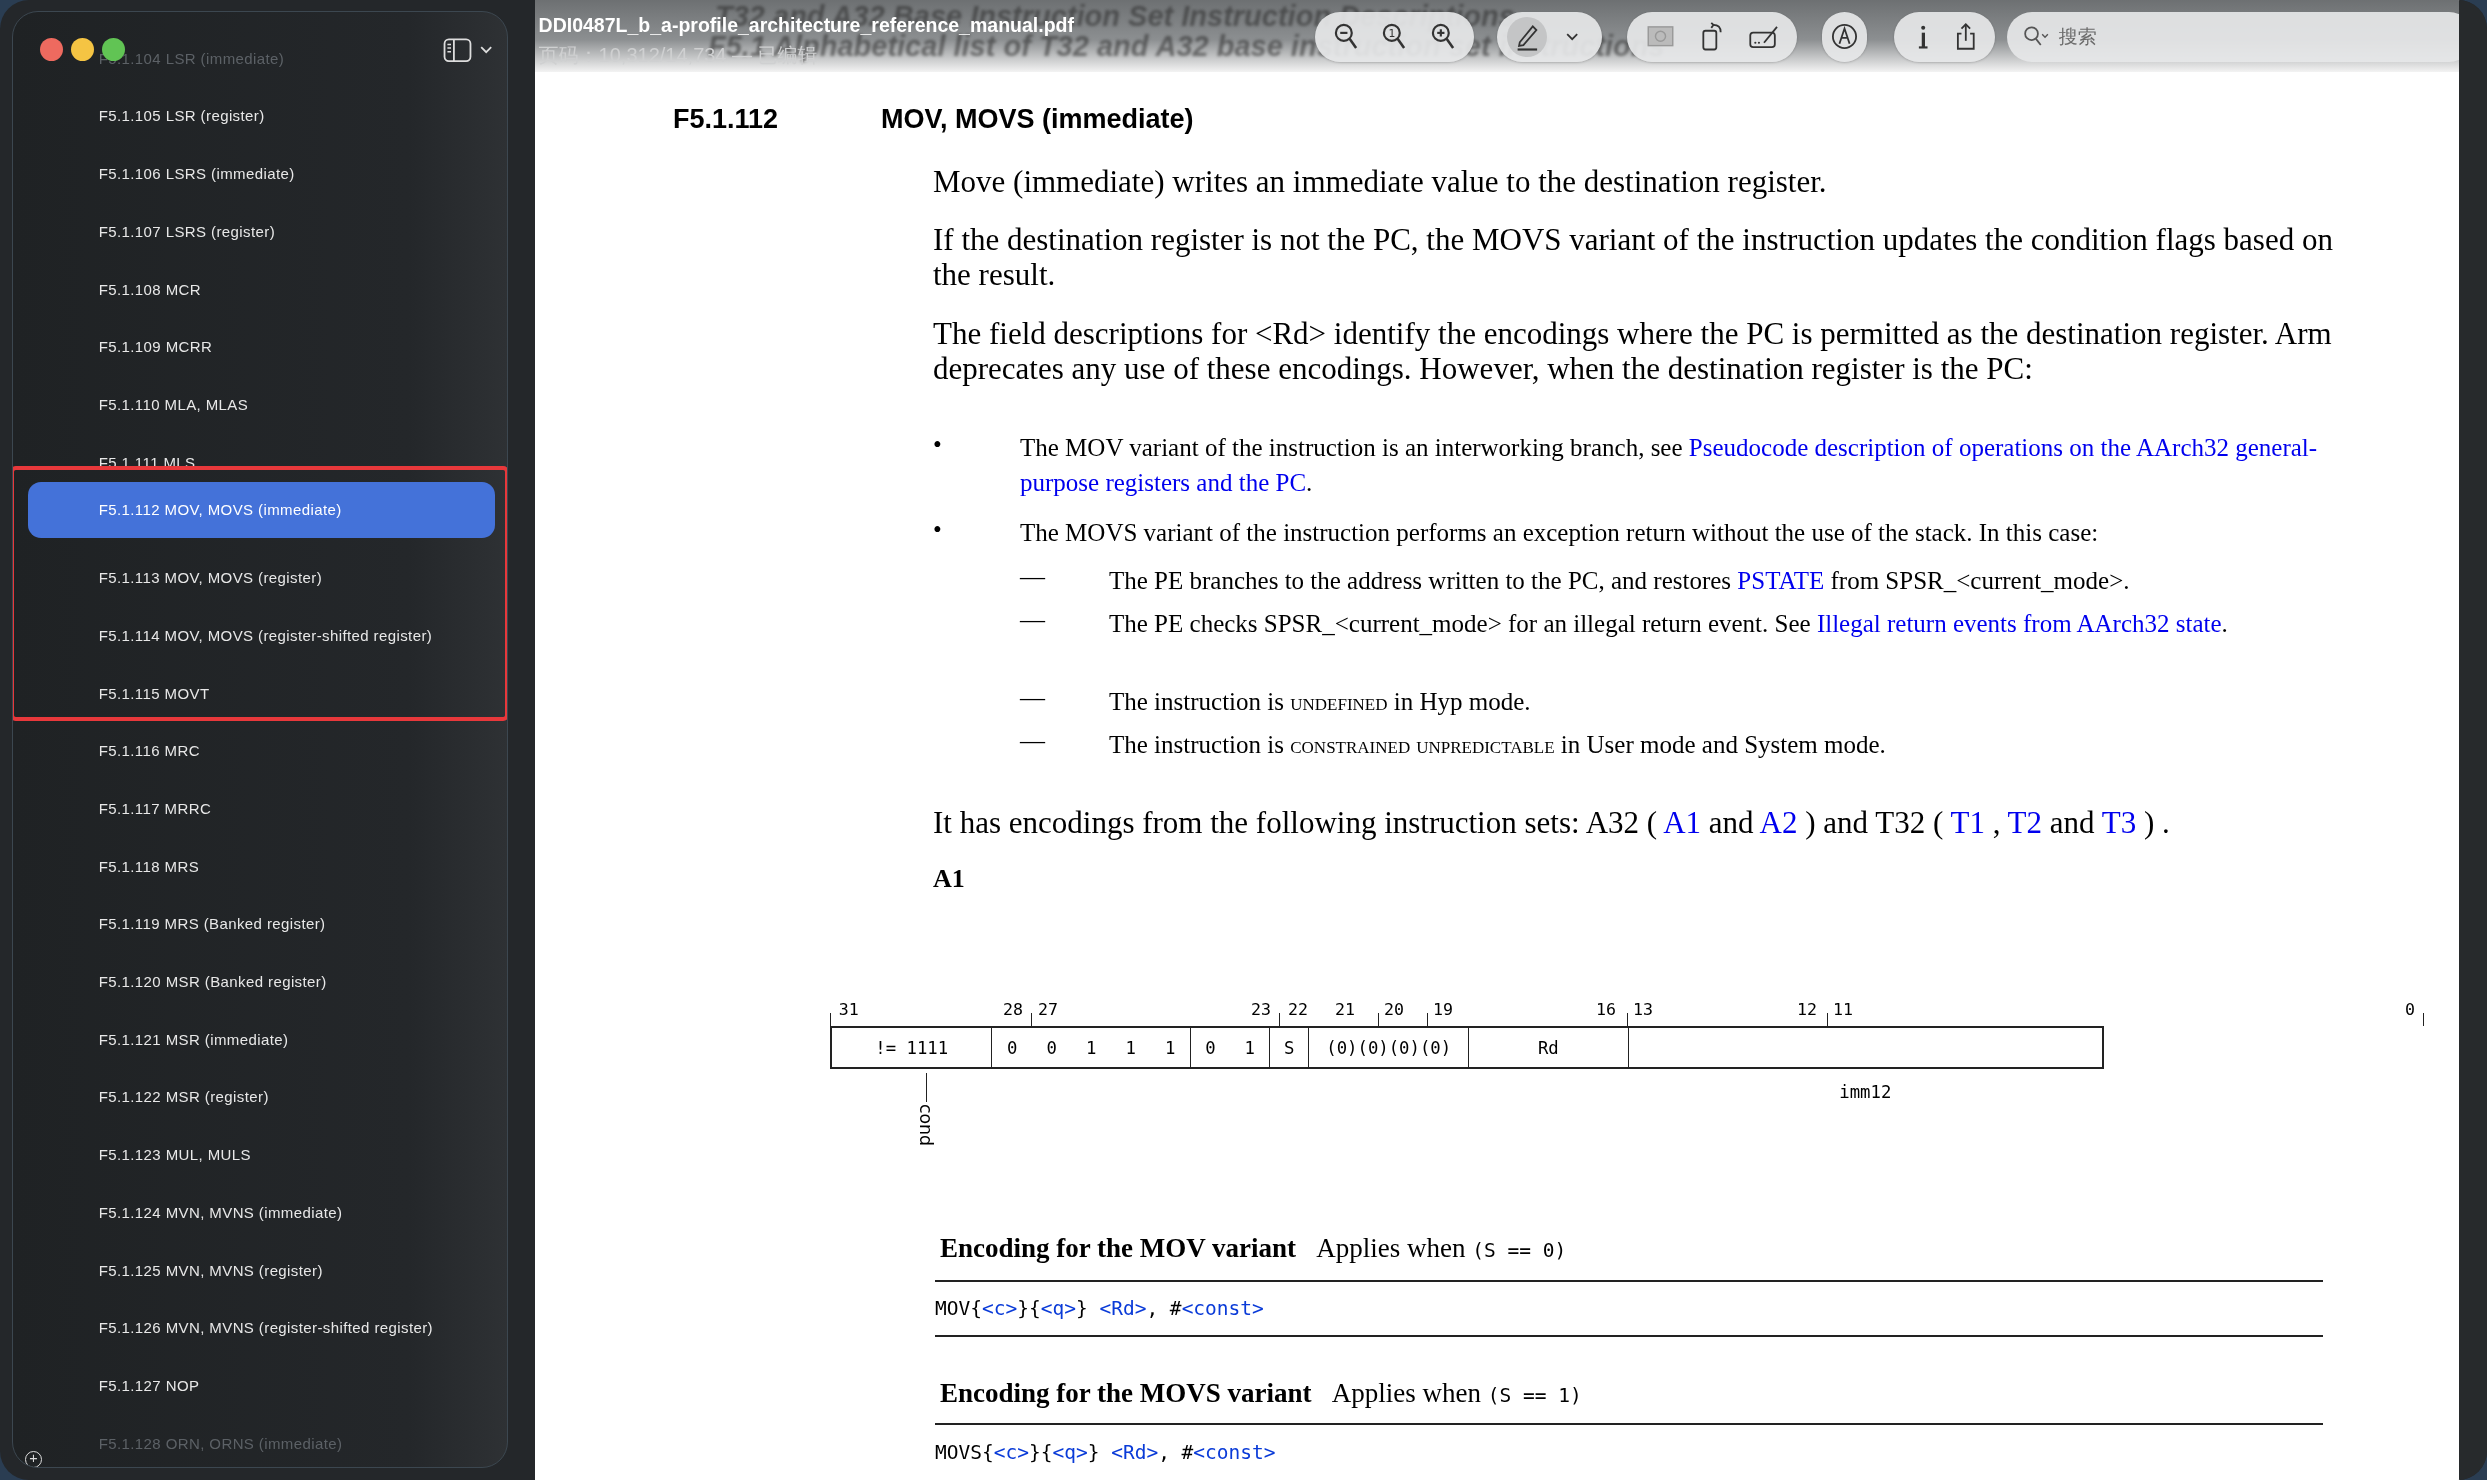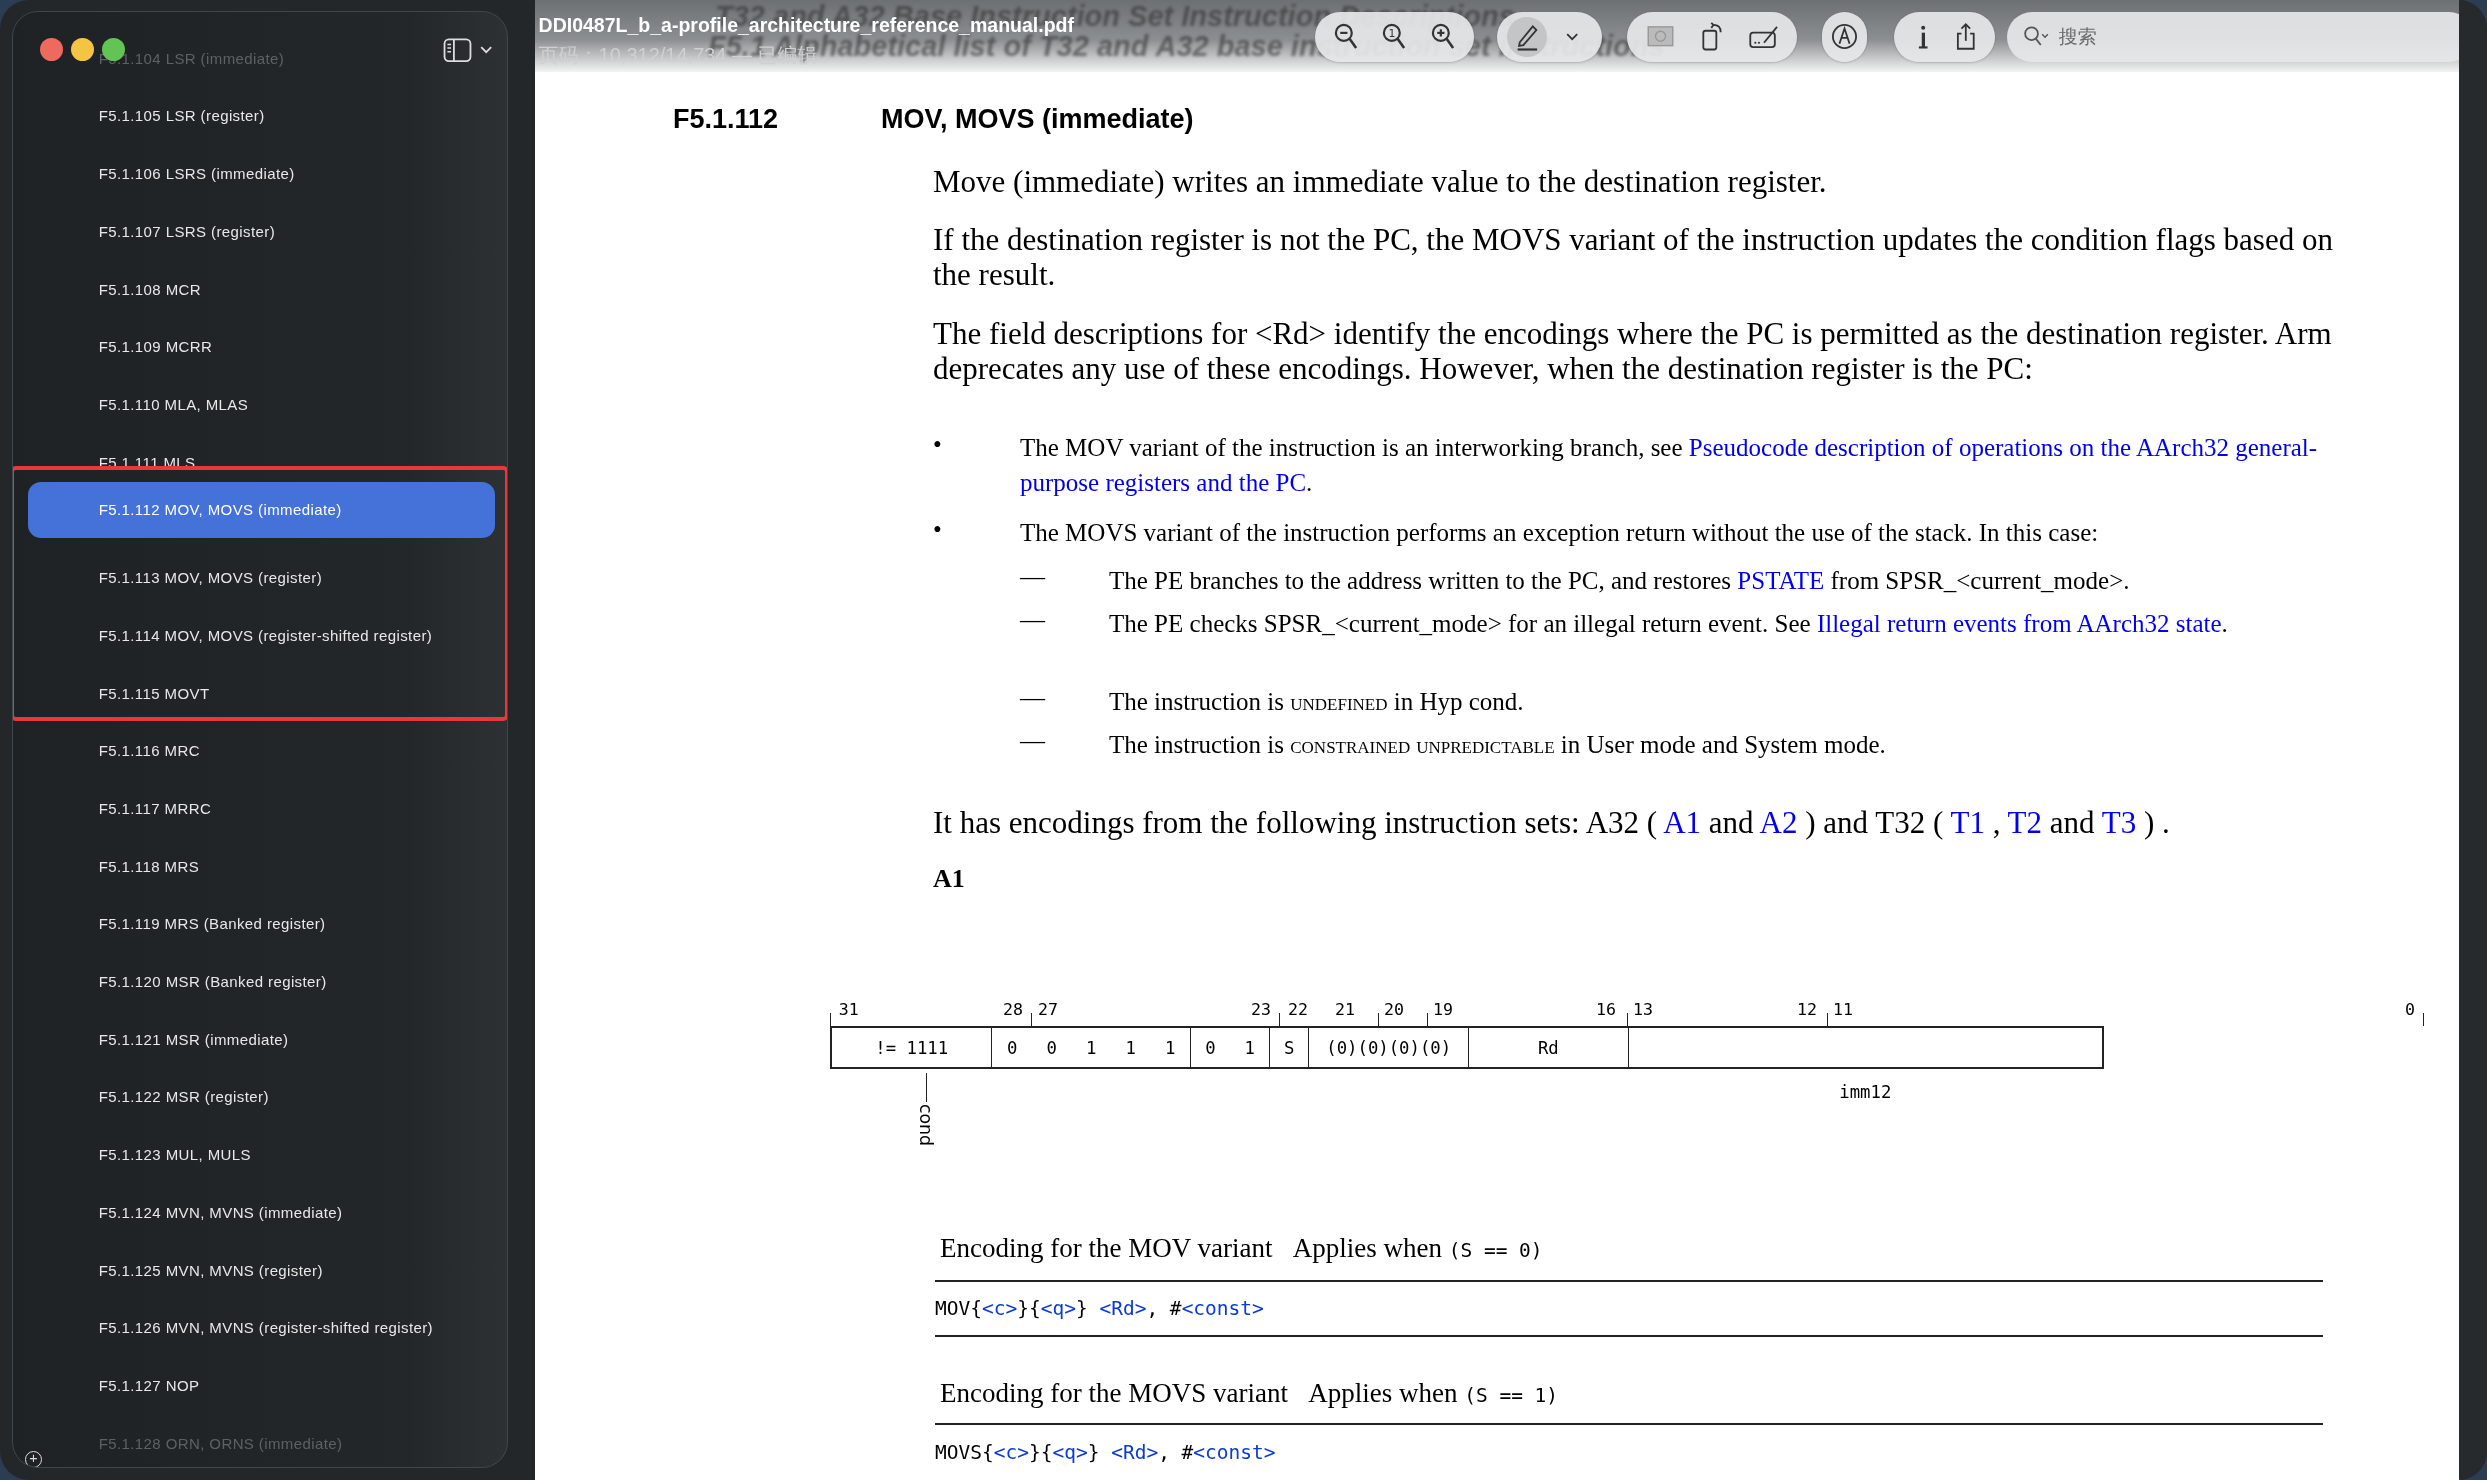--- a/index.html
+++ b/index.html
@@ -52,21 +52,21 @@
   .enc { position: absolute; left: 295px; top: 1000px; width: 1595px; height: 69px; font-family: "DejaVu Sans Mono", monospace; }
   .bits { position: absolute; top: 0; font-size: 16.6px; }
   .regbox { position: absolute; left: 0; top: 26px; width: 1274px; height: 43px; border: 2.2px solid #222; border-top-width: 2.9px; display: flex; }
   .field { height: 100%; border-right: 1.4px solid #222; display: flex; align-items: center; justify-content: space-around; font-size: 17.3px; }
   .field:last-child { border-right: none; margin-top: 44px; }
   .tick { position: absolute; top: 13px; width: 1.4px; height: 13px; background: #222; }
   .cond-line { position: absolute; left: 391px; top: 1073px; width: 1.4px; height: 29px; background: #222; }
   .cond-label { position: absolute; left: 381px; top: 1104px; font-family: "DejaVu Sans", sans-serif; font-size: 17.3px; writing-mode: vertical-rl; }
 
   .enc-head { position: absolute; left: 405px; font-size: 27px; }
-  .enc-head b { font-weight: normal; }
+  .enc-head b { font-weight: bold; }
   .mono { font-family: "DejaVu Sans Mono", monospace; font-size: 19.5px; }
   .rule { position: absolute; left: 400px; width: 1388px; height: 2.2px; background: #222; }
   .asm { position: absolute; left: 400px; font-family: "DejaVu Sans Mono", monospace; font-size: 19.5px; }
   .asm .op { color: #0a3bd8; }
 </style>
 </head>
 <body>
 
 <div class="window">
 
@@ -85,21 +85,21 @@
       <div class="bullet" style="top:516px">•</div>
       <div class="btext" style="top:515px">The MOVS variant of the instruction performs an exception return without the use of the stack.  In this case:</div>
 
       <div class="dash" style="top:563px">—</div>
       <div class="dtext" style="top:563px"><span>The PE branches to the address written to the PC, and restores </span><span class="link">PSTATE</span><span> from SPSR_&lt;current_mode&gt;.</span></div>
 
       <div class="dash" style="top:606px">—</div>
       <div class="dtext" style="top:606px"><span>The PE checks SPSR_&lt;current_mode&gt; for an illegal return event.  See </span><span class="link">Illegal return events from AArch32 state</span>.</div>
 
       <div class="dash" style="top:684px">—</div>
-      <div class="dtext" style="top:684px"><span>The instruction is </span><span class="sc">undefined</span><span> in Hyp cond.</span></div>
+      <div class="dtext" style="top:684px"><span>The instruction is </span><span class="sc">undefined</span><span> in Hyp mode.</span></div>
 
       <div class="dash" style="top:727px">—</div>
       <div class="dtext" style="top:727px"><span>The instruction is </span><span class="sc">constrained unpredictable</span><span> in User mode and System mode.</span></div>
 
       <div class="p" style="top:805px"><span>It has encodings from the following instruction sets:  A32 ( </span><span class="link">A1</span><span> and </span><span class="link">A2</span><span> ) and T32 ( </span><span class="link">T1</span><span> , </span><span class="link">T2</span><span> and </span><span class="link">T3</span><span> ) .</span></div>
 
       <div class="a1">A1</div>
 
       <div class="enc">
         <div class="tick" style="left:0"></div>

